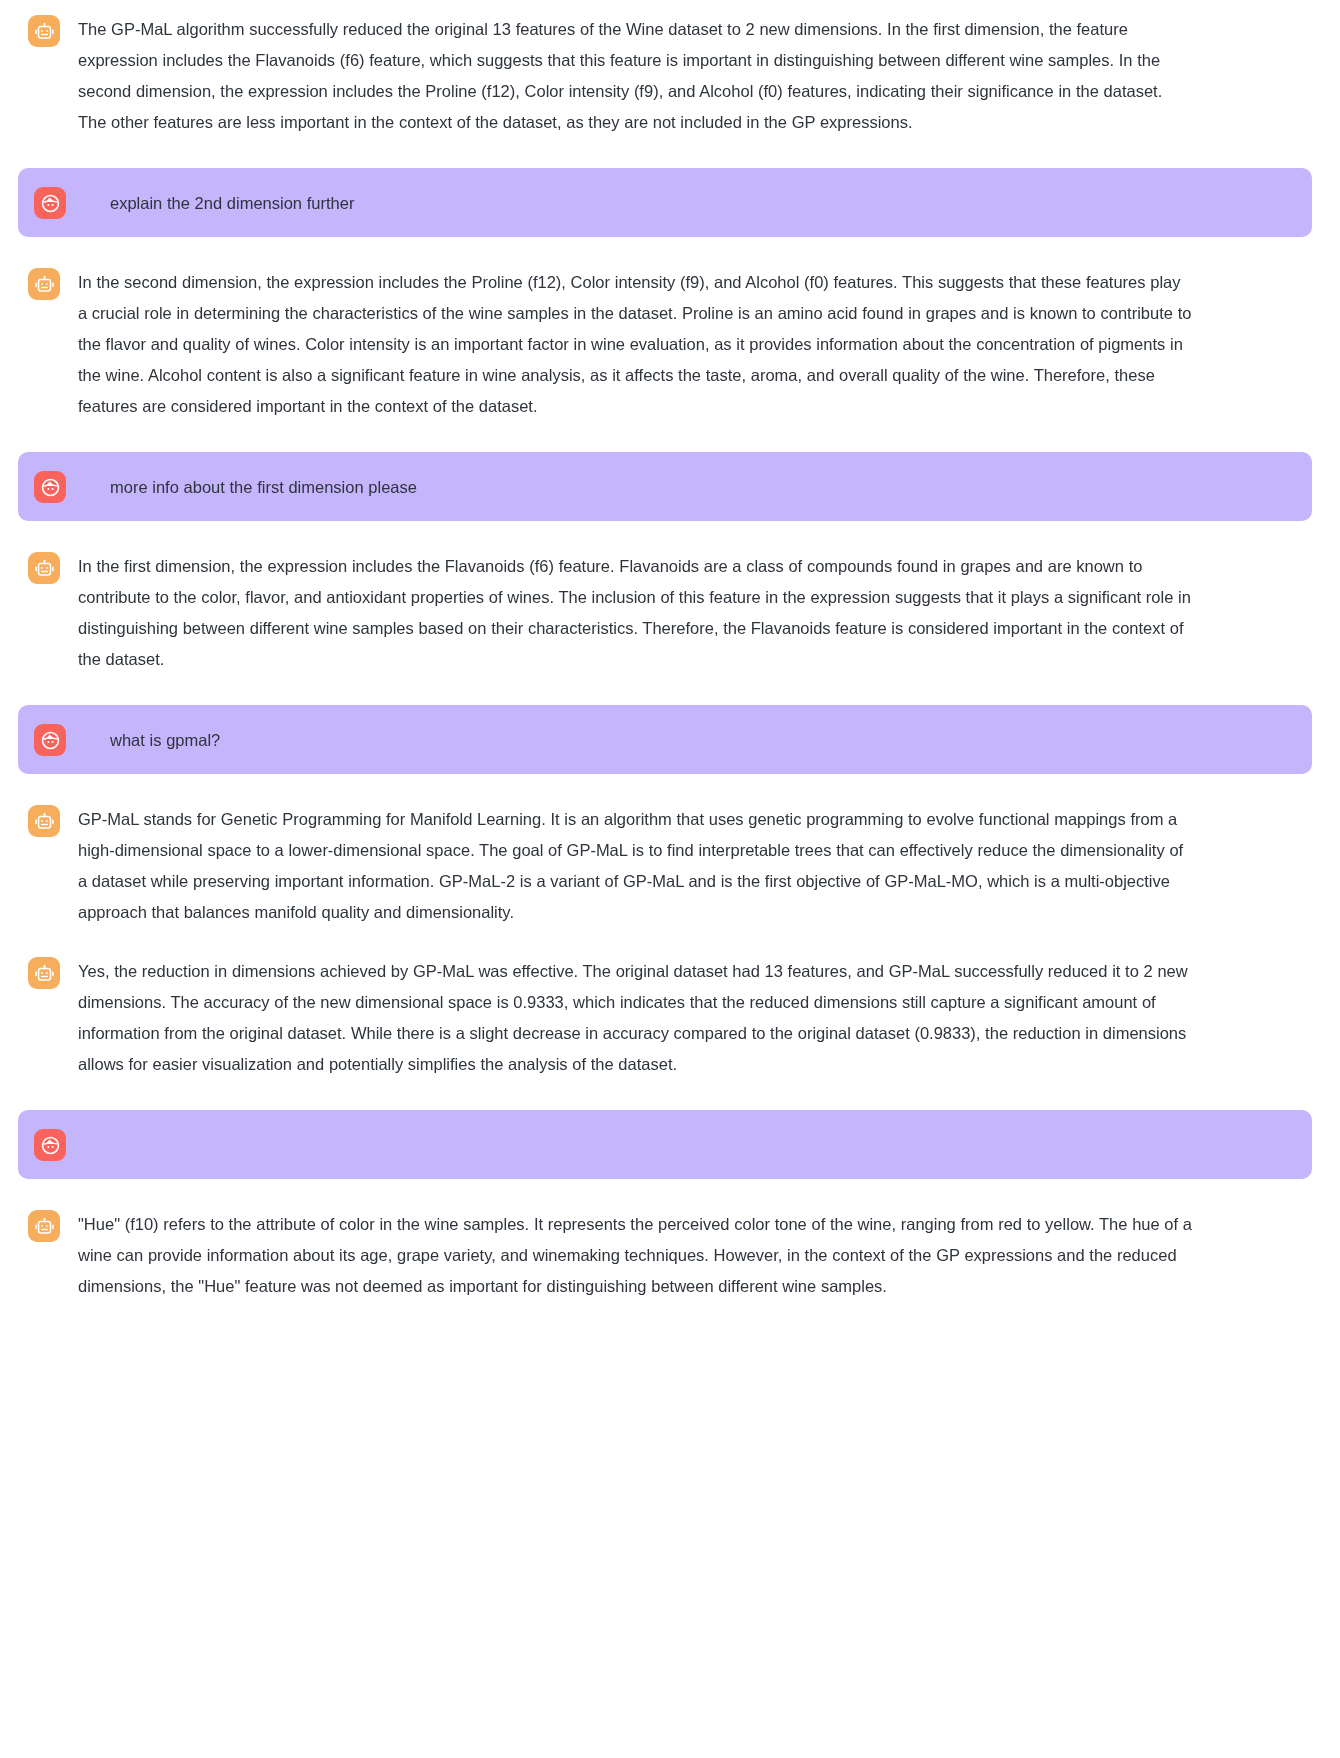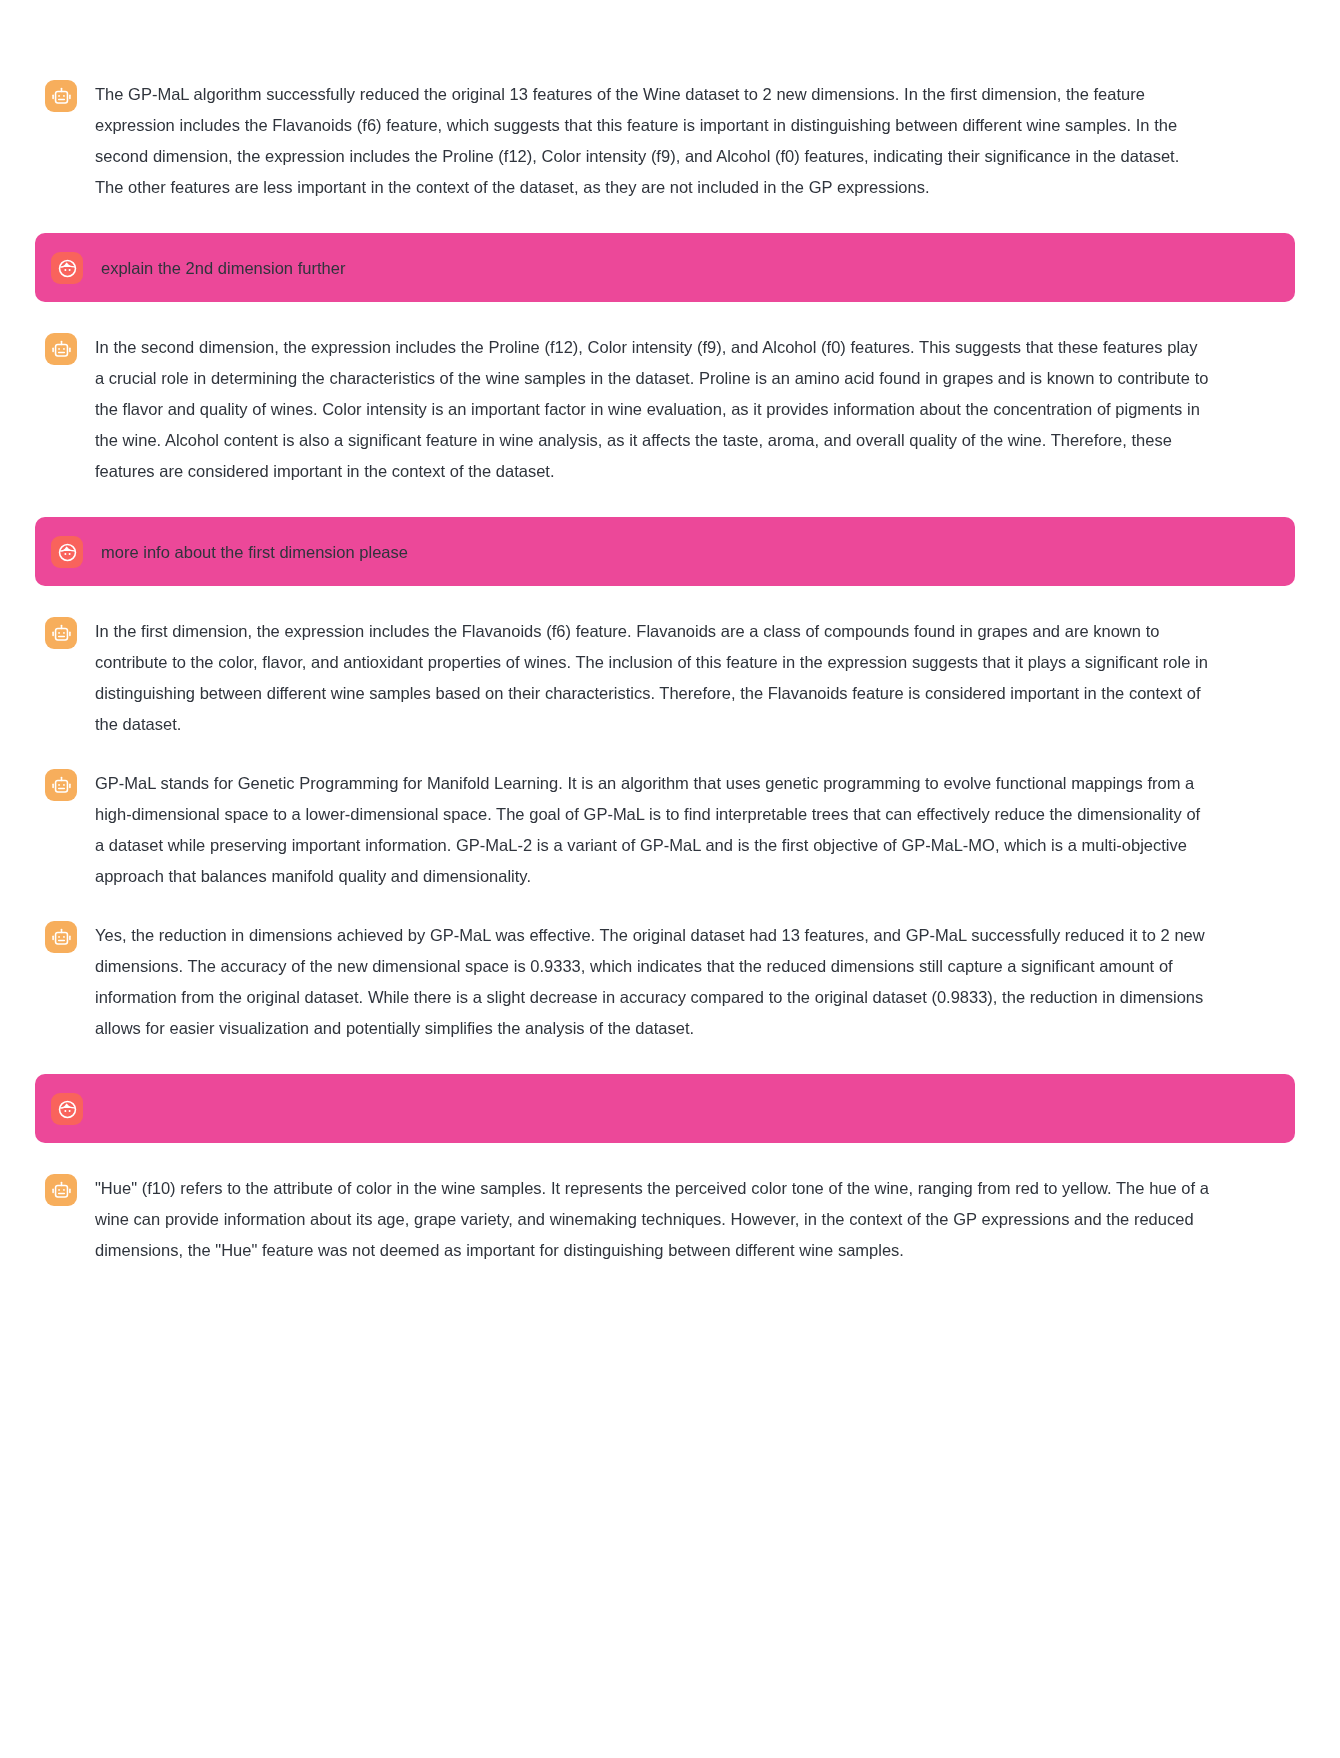--- a/index.html
+++ b/index.html
@@ -11,44 +11,44 @@
     width: 1340px;
     min-height: 1758px;
     font-family: "Liberation Sans", sans-serif;
     color: #2d3138;
     -webkit-font-smoothing: antialiased;
   }
 
   .chat {
     width: 1340px;
     box-sizing: border-box;
-    padding: 17px;
-    margin-top: 48px;
+    padding: 0;
   }
 
   
   .msg {
     display: flex;
     align-items: flex-start;
     box-sizing: border-box;
     padding: 16px 30px 16px 28px;
     margin: 0;
   }
   .msg.assistant {
     background: #ffffff;
     padding-top: 14px;
     padding-bottom: 14px;
   }
   .msg.user {
-    background: #ec4899;
+    background: #c4b5fd;
     border-radius: 10px;
     margin: 16px 28px 16px 18px;
     padding: 18px 22px 18px 16px;
     min-height: 38px;
     align-items: center;
+    justify-content: space-between;
   }
 
   
   .avatar {
     flex: 0 0 auto;
     width: 32px;
     height: 32px;
     border-radius: 9px;
     display: flex;
     align-items: center;
@@ -139,20 +139,31 @@
           <rect x="5.2" y="6.2" width="13.6" height="13.2" rx="2.6"></rect>
           <line x1="2.4" y1="10.6" x2="2.4" y2="14.2"></line>
           <line x1="21.6" y1="10.6" x2="21.6" y2="14.2"></line>
           <circle cx="9.2" cy="11.3" r="1.05" fill="#ffffff" stroke="none"></circle>
           <circle cx="14.8" cy="11.3" r="1.05" fill="#ffffff" stroke="none"></circle>
           <line x1="8.8" y1="15.4" x2="15.2" y2="15.4"></line>
         </svg>
       </div>
       <div class="body">In the first dimension, the expression includes the Flavanoids (f6) feature. Flavanoids are a class of compounds found in grapes and are known to contribute to the color, flavor, and antioxidant properties of wines. The inclusion of this feature in the expression suggests that it plays a significant role in distinguishing between different wine samples based on their characteristics. Therefore, the Flavanoids feature is considered important in the context of the dataset.</div>
     </div>
+    <div class="msg user">
+      <div class="avatar user">
+        <svg width="21" height="21" viewBox="0 0 24 24" fill="none" stroke="#ffffff" stroke-width="1.8" stroke-linecap="round" stroke-linejoin="round">
+          <circle cx="12" cy="12" r="9.1"></circle>
+          <path d="M4.1 10.2 C6.6 10.4 9.3 9.2 11.0 6.1 C12.7 8.6 15.6 10.1 19.9 10.2" fill="#ffffff" stroke="#ffffff" stroke-width="1.6" stroke-linejoin="round"></path>
+          <circle cx="9.6" cy="13.6" r="1.15" fill="#ffffff" stroke="none"></circle>
+          <circle cx="14.4" cy="13.6" r="1.15" fill="#ffffff" stroke="none"></circle>
+        </svg>
+      </div>
+      <div class="body">what is gpmal?</div>
+    </div>
     <div class="msg assistant">
       <div class="avatar bot">
         <svg width="21" height="21" viewBox="0 0 24 24" fill="none" stroke="#ffffff" stroke-width="1.8" stroke-linecap="round" stroke-linejoin="round">
           <circle cx="12" cy="3.1" r="1.1" fill="#ffffff" stroke="none"></circle>
           <line x1="12" y1="4.2" x2="12" y2="6.2"></line>
           <rect x="5.2" y="6.2" width="13.6" height="13.2" rx="2.6"></rect>
           <line x1="2.4" y1="10.6" x2="2.4" y2="14.2"></line>
           <line x1="21.6" y1="10.6" x2="21.6" y2="14.2"></line>
           <circle cx="9.2" cy="11.3" r="1.05" fill="#ffffff" stroke="none"></circle>
           <circle cx="14.8" cy="11.3" r="1.05" fill="#ffffff" stroke="none"></circle>

